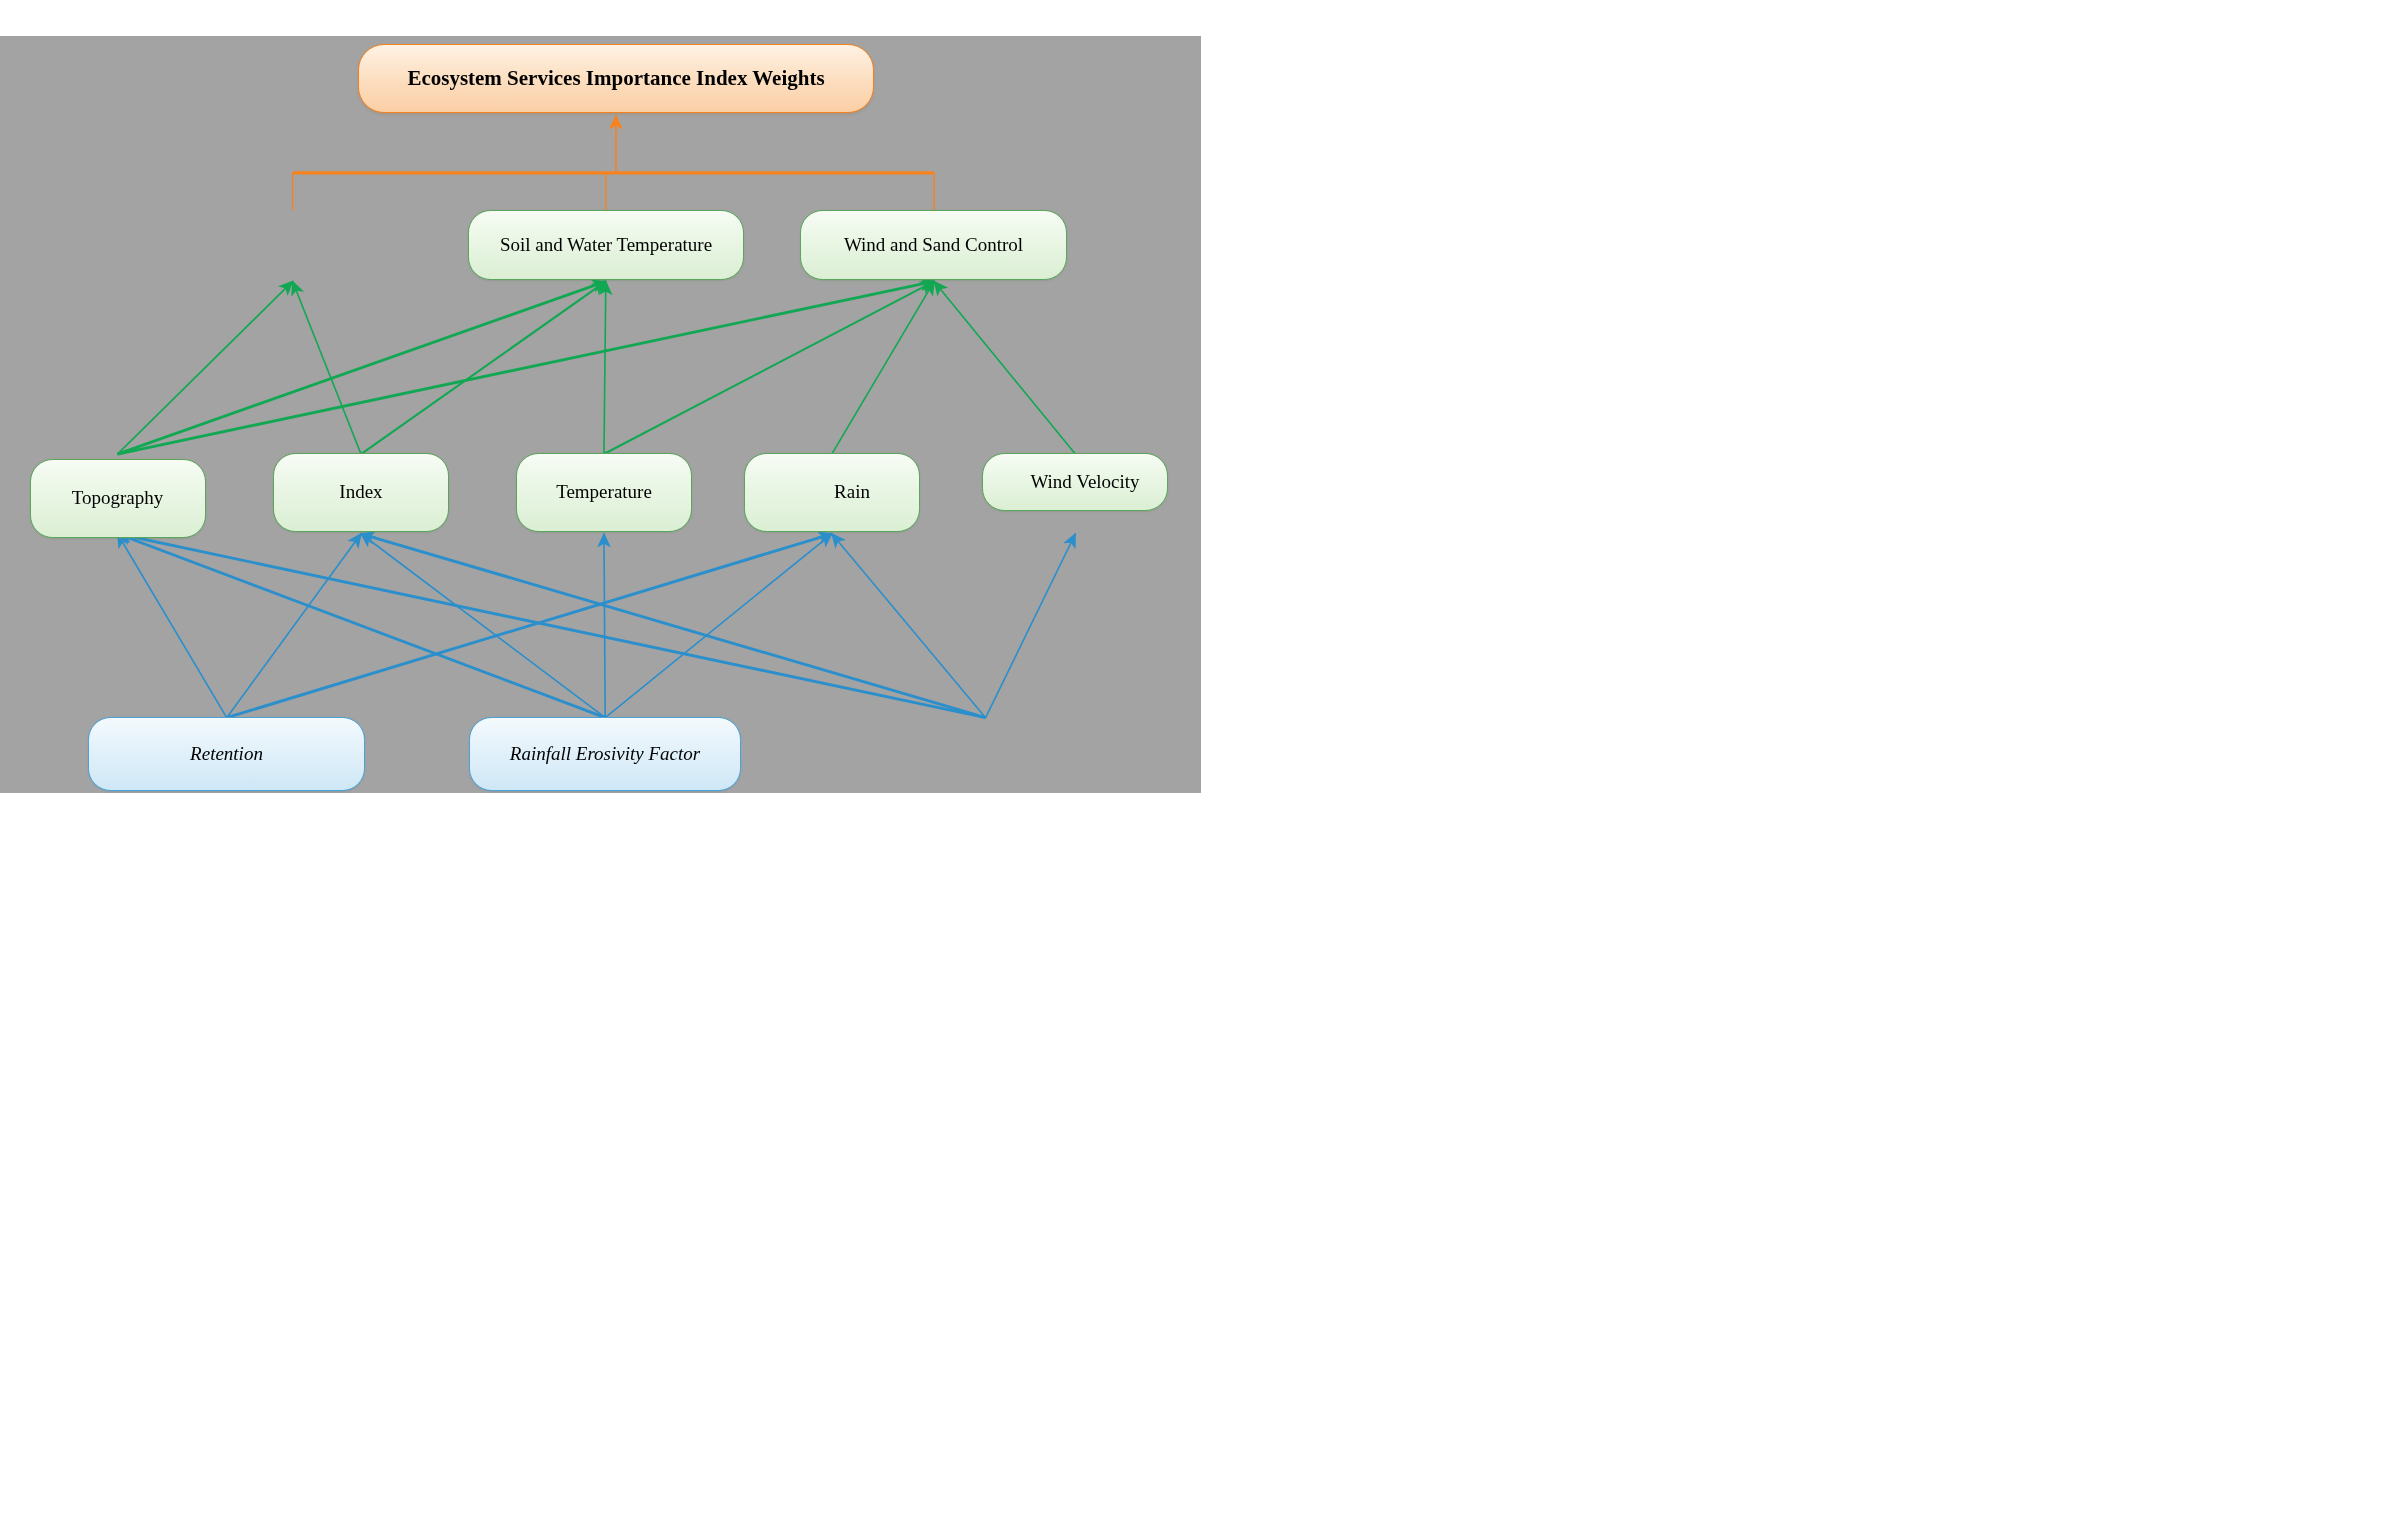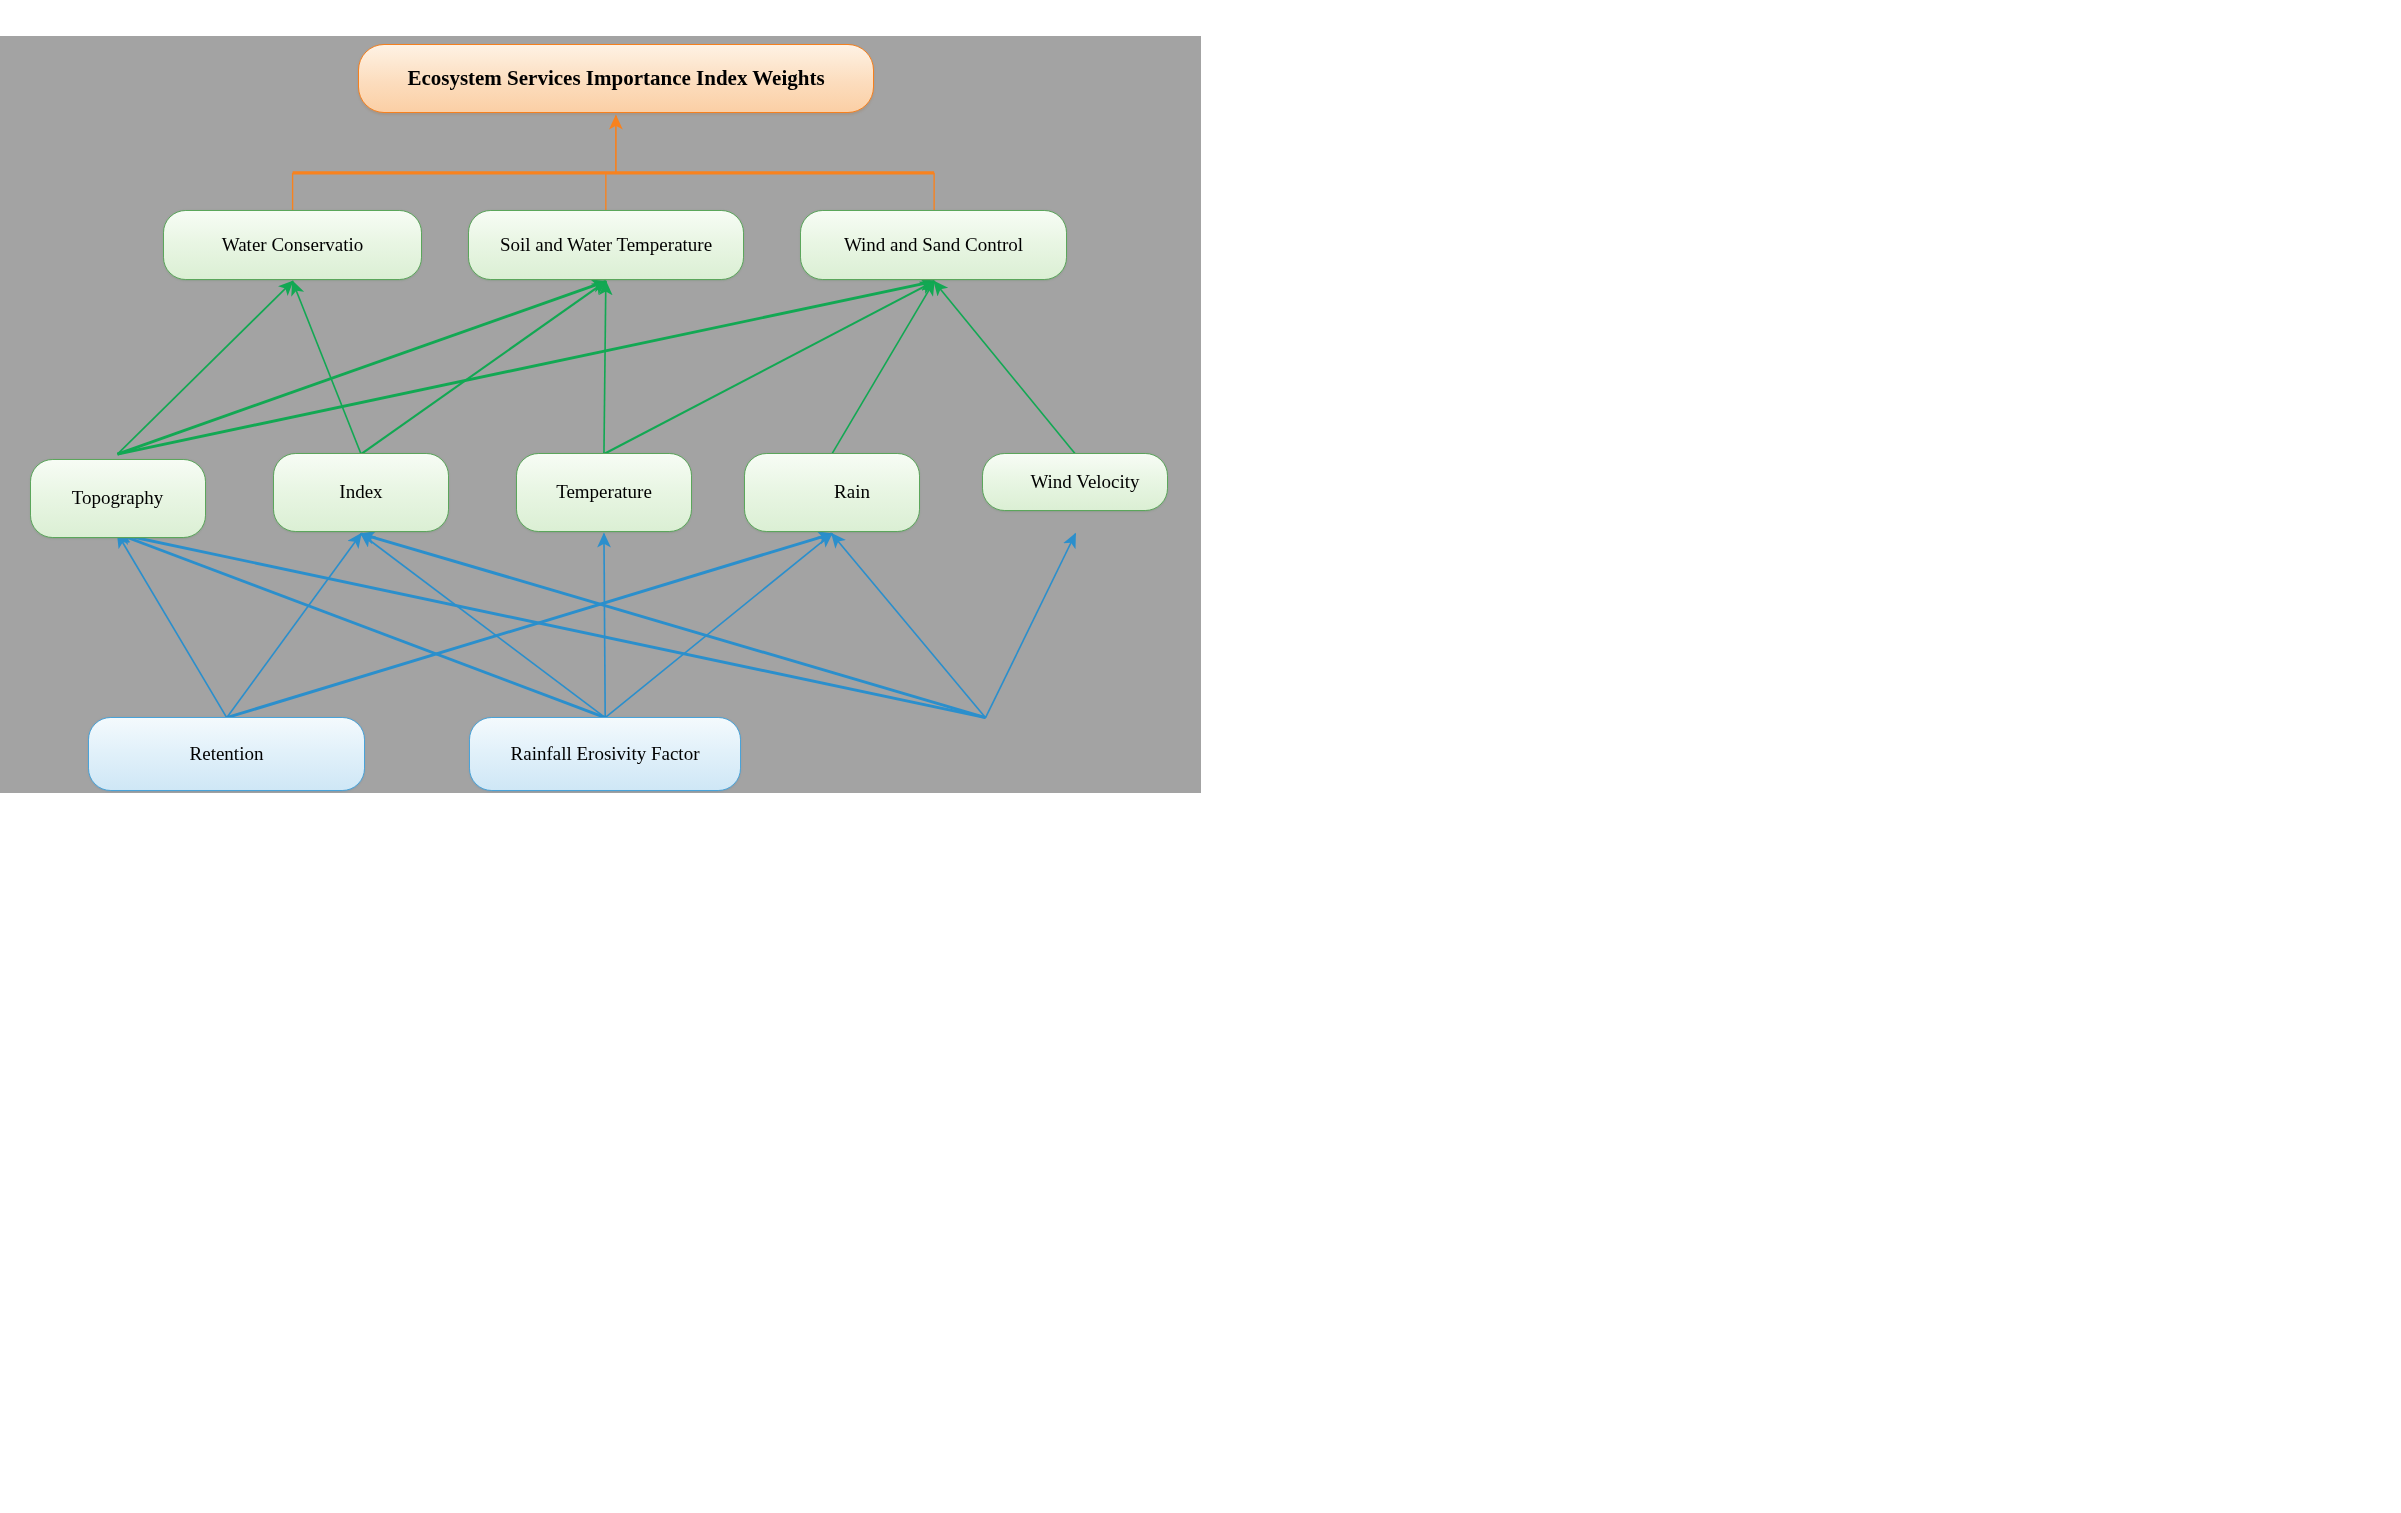--- a/index.html
+++ b/index.html
@@ -32,20 +32,21 @@
   }
   .node.criteria, .node.factor{
     border:1.3px solid #5BA65B;
     background:linear-gradient(180deg,#F7FCF5 0%,#E9F6E4 45%,#DBEFD4 100%);
     box-shadow:0 0.6px 1.3px rgba(90,140,90,.25);
   }
   .node.indicator{
     border:1.6px solid #49A3D9;
     background:linear-gradient(180deg,#F4FAFD 0%,#E2F1FA 45%,#CFE7F6 100%);
     box-shadow:0 0.6px 1.3px rgba(80,130,170,.25);
+    font-style:italic;
   }
 </style>
 </head>
 <body>
 
 <div class="canvas">
 
   <svg id="edge-layer" viewBox="0 0 1913 1206" xmlns="http://www.w3.org/2000/svg">
       <defs>
         <marker id="arrow-green" markerUnits="userSpaceOnUse" markerWidth="30" markerHeight="24" refX="22" refY="11" orient="auto">
@@ -80,21 +81,20 @@
       <line x1="964" y1="1086" x2="962" y2="793" stroke="#2B8FCC" stroke-width="2.6" marker-end="url(#arrow-blue)"></line>
       <line x1="964" y1="1086" x2="1325" y2="793" stroke="#2B8FCC" stroke-width="2.6" marker-end="url(#arrow-blue)"></line>
       <line x1="1570" y1="1086" x2="187" y2="793" stroke="#2B8FCC" stroke-width="4.6" marker-end="url(#arrow-blue)"></line>
       <line x1="1570" y1="1086" x2="575" y2="793" stroke="#2B8FCC" stroke-width="4.6" marker-end="url(#arrow-blue)"></line>
       <line x1="1570" y1="1086" x2="1325" y2="793" stroke="#2B8FCC" stroke-width="2.6" marker-end="url(#arrow-blue)"></line>
       <line x1="1570" y1="1086" x2="1713" y2="793" stroke="#2B8FCC" stroke-width="2.6" marker-end="url(#arrow-blue)"></line>
     </svg>
 
   <div class="node goal" style="left:358px;top:8.2px;width:516px;height:69px;border-radius:26px;">Ecosystem Services Importance Index Weights</div>
 
-  <div class="node criteria" style="left:163px;top:174px;width:259px;height:70px;">Water Conservatio</div>
 
   <div class="node criteria" style="left:468px;top:174px;width:276px;height:70px;">Soil and Water Temperature</div>
 
   <div class="node criteria" style="left:800px;top:174px;width:267px;height:70px;">Wind and Sand Control</div>
 
   <div class="node factor" style="left:29.5px;top:423px;width:176px;height:79px;">Topography</div>
 
   <div class="node factor" style="left:273px;top:417px;width:176px;height:79px;">Index</div>
 
   <div class="node factor" style="left:516px;top:417px;width:176px;height:79px;">Temperature</div>

